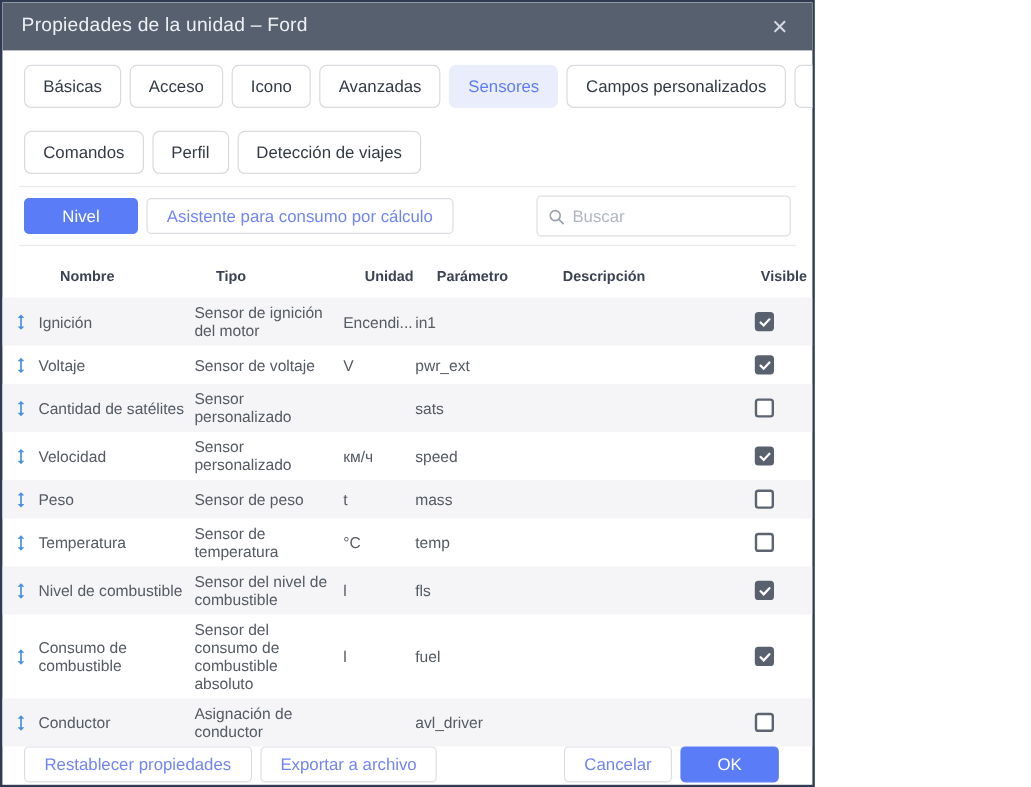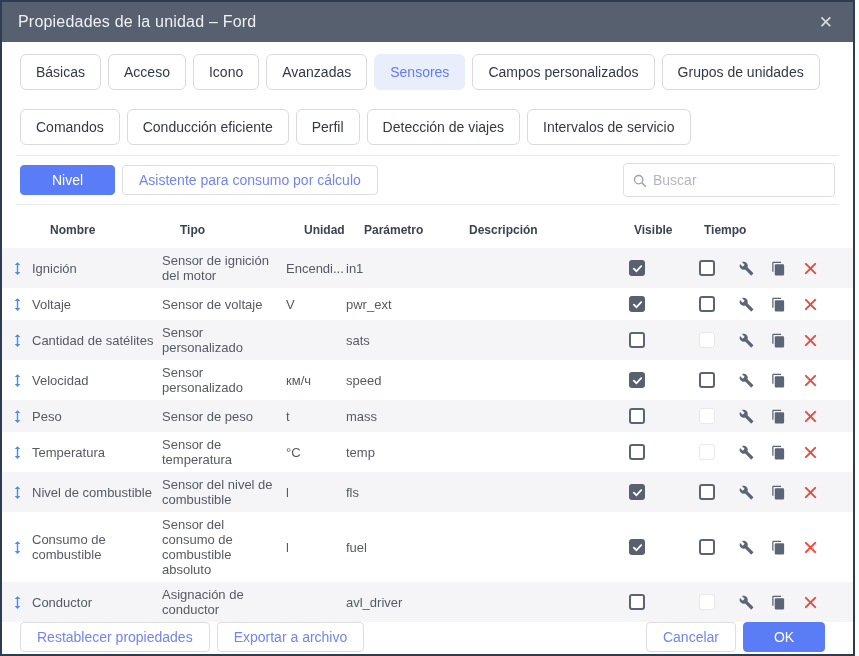--- a/index.html
+++ b/index.html
@@ -2,21 +2,21 @@
 <html><head>
 <meta charset="utf-8">
 <style>
   * { box-sizing: border-box; margin: 0; padding: 0; }
   html,body { width: 859px; height: 656px; }
   body {
     font-family: "Liberation Sans", "DejaVu Sans", sans-serif;
     background: #ffffff;
   }
   .dialog {
-    width: 855px; height: 656px;
+    width: 679px; height: 656px;
     border: 2px solid #2f3b52;
     background: #ffffff;
     display: flex; flex-direction: column;
     overflow: hidden;
   }
   
   .titlebar {
     height: 40px; flex: 0 0 40px;
     background: #57606f;
     display: flex; align-items: center;
@@ -139,24 +139,22 @@
       <button class="tab">Básicas</button>
       <button class="tab">Acceso</button>
       <button class="tab">Icono</button>
       <button class="tab">Avanzadas</button>
       <button class="tab active">Sensores</button>
       <button class="tab">Campos personalizados</button>
       <button class="tab">Grupos de unidades</button>
     </div>
   <div class="tabs row2" id="tabs-row2">
       <button class="tab">Comandos</button>
-      <button class="tab">Conducción eficiente</button>
       <button class="tab">Perfil</button>
       <button class="tab">Detección de viajes</button>
-      <button class="tab">Intervalos de servicio</button>
     </div>
 
   <div class="divider d1"></div>
 
   <div class="toolbar">
     <button class="btn primary">Nivel</button>
     <button class="btn">Asistente para consumo por cálculo</button>
     <div class="search">
       <svg width="15" height="15" viewBox="0 0 18 18" fill="none">
           <circle cx="8" cy="8" r="5" stroke="#9aa0a8" stroke-width="1.6"></circle>

